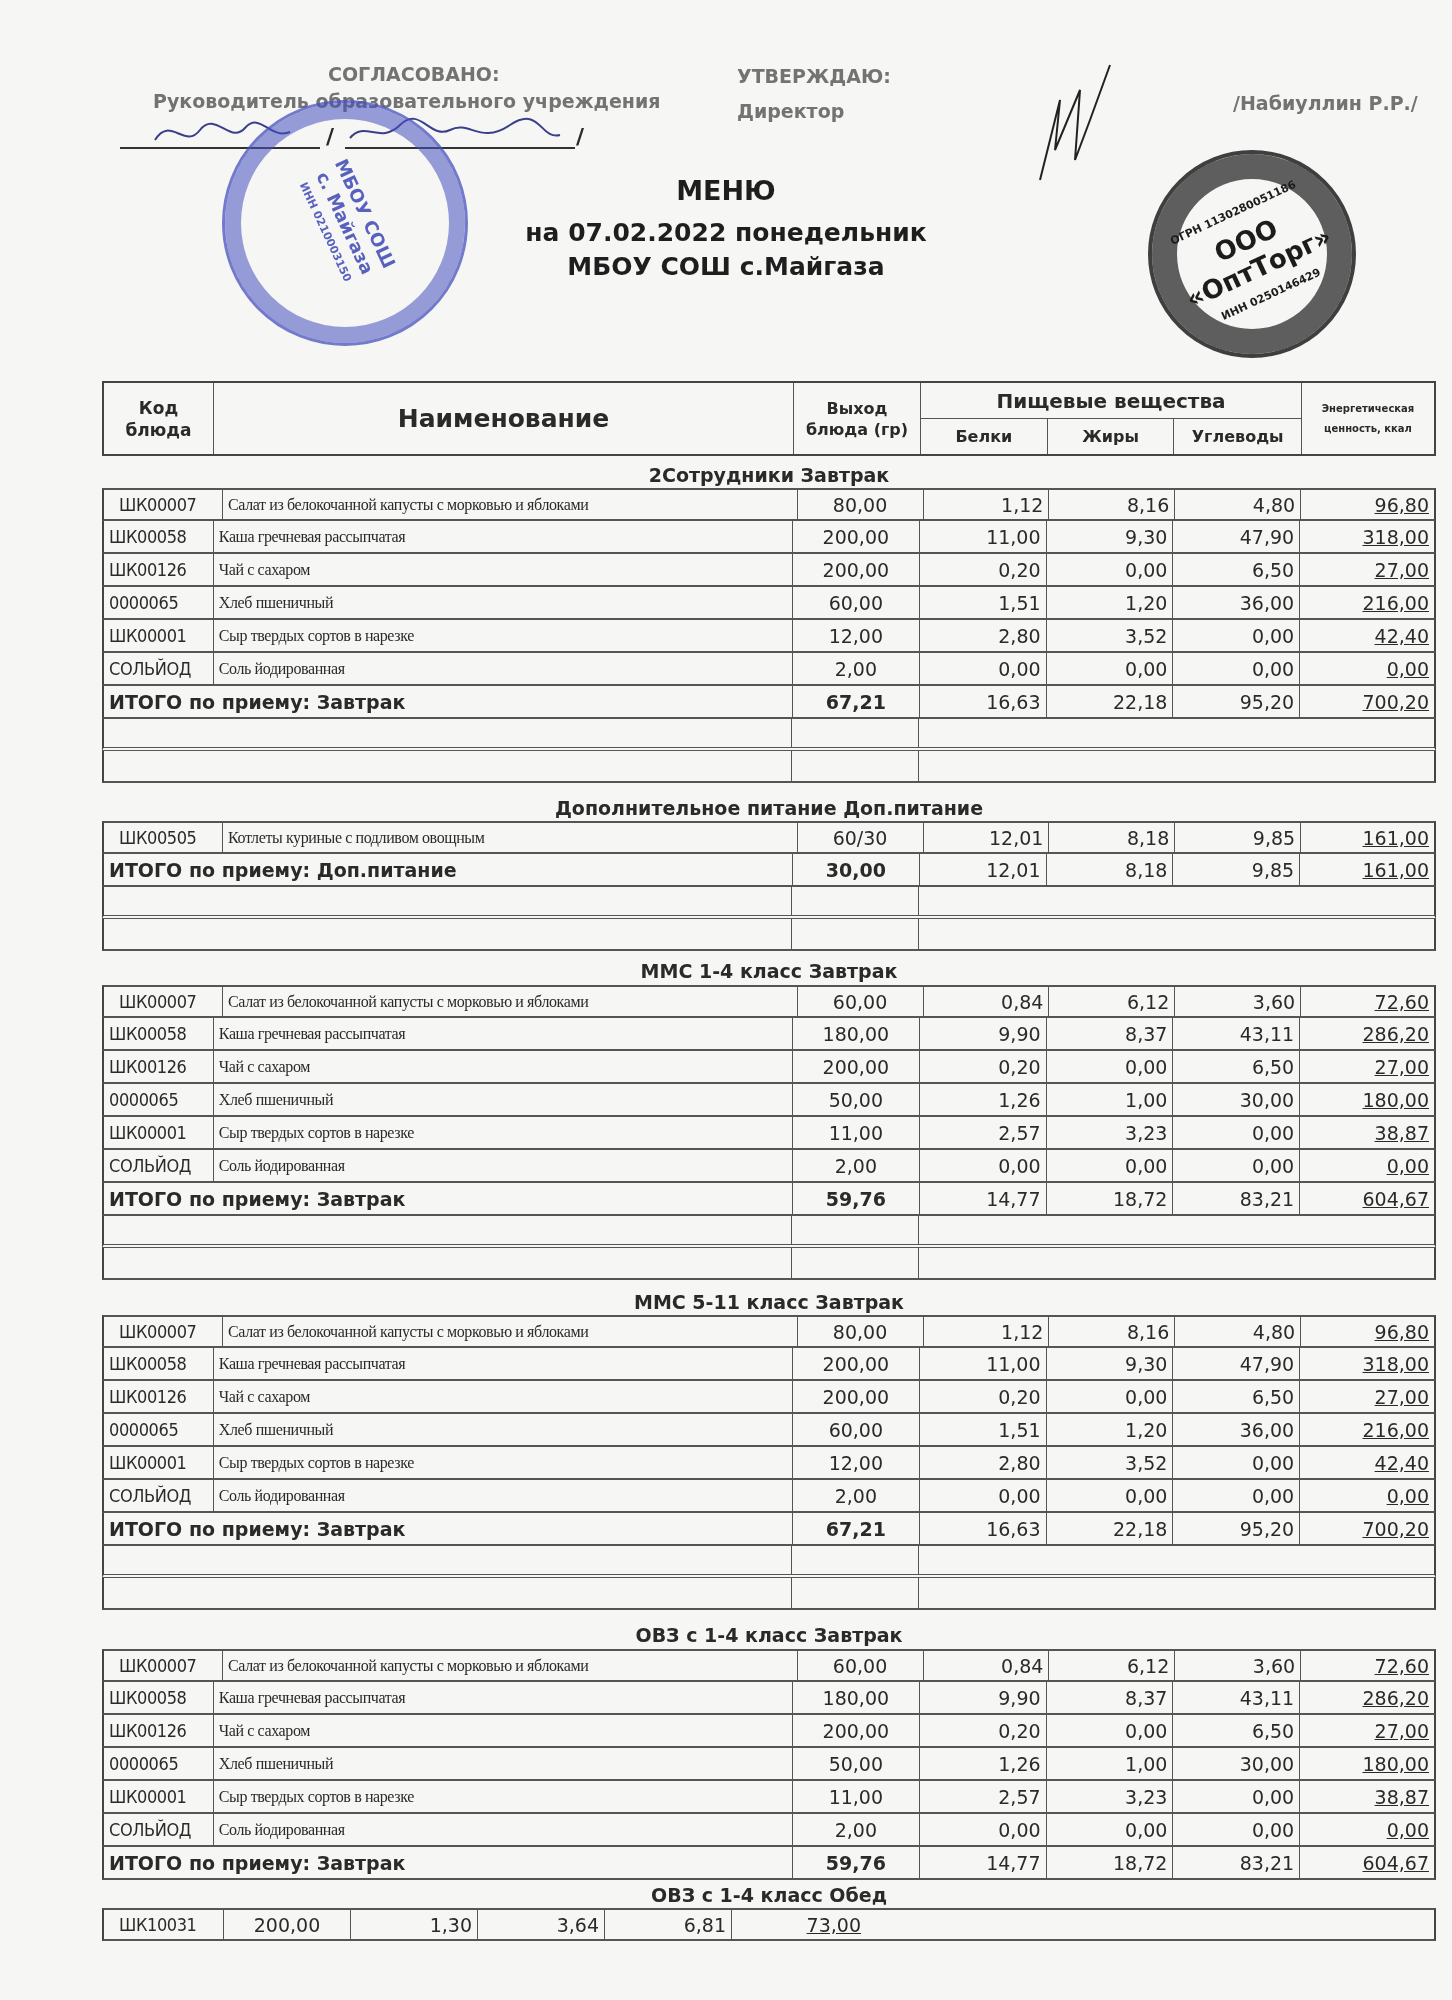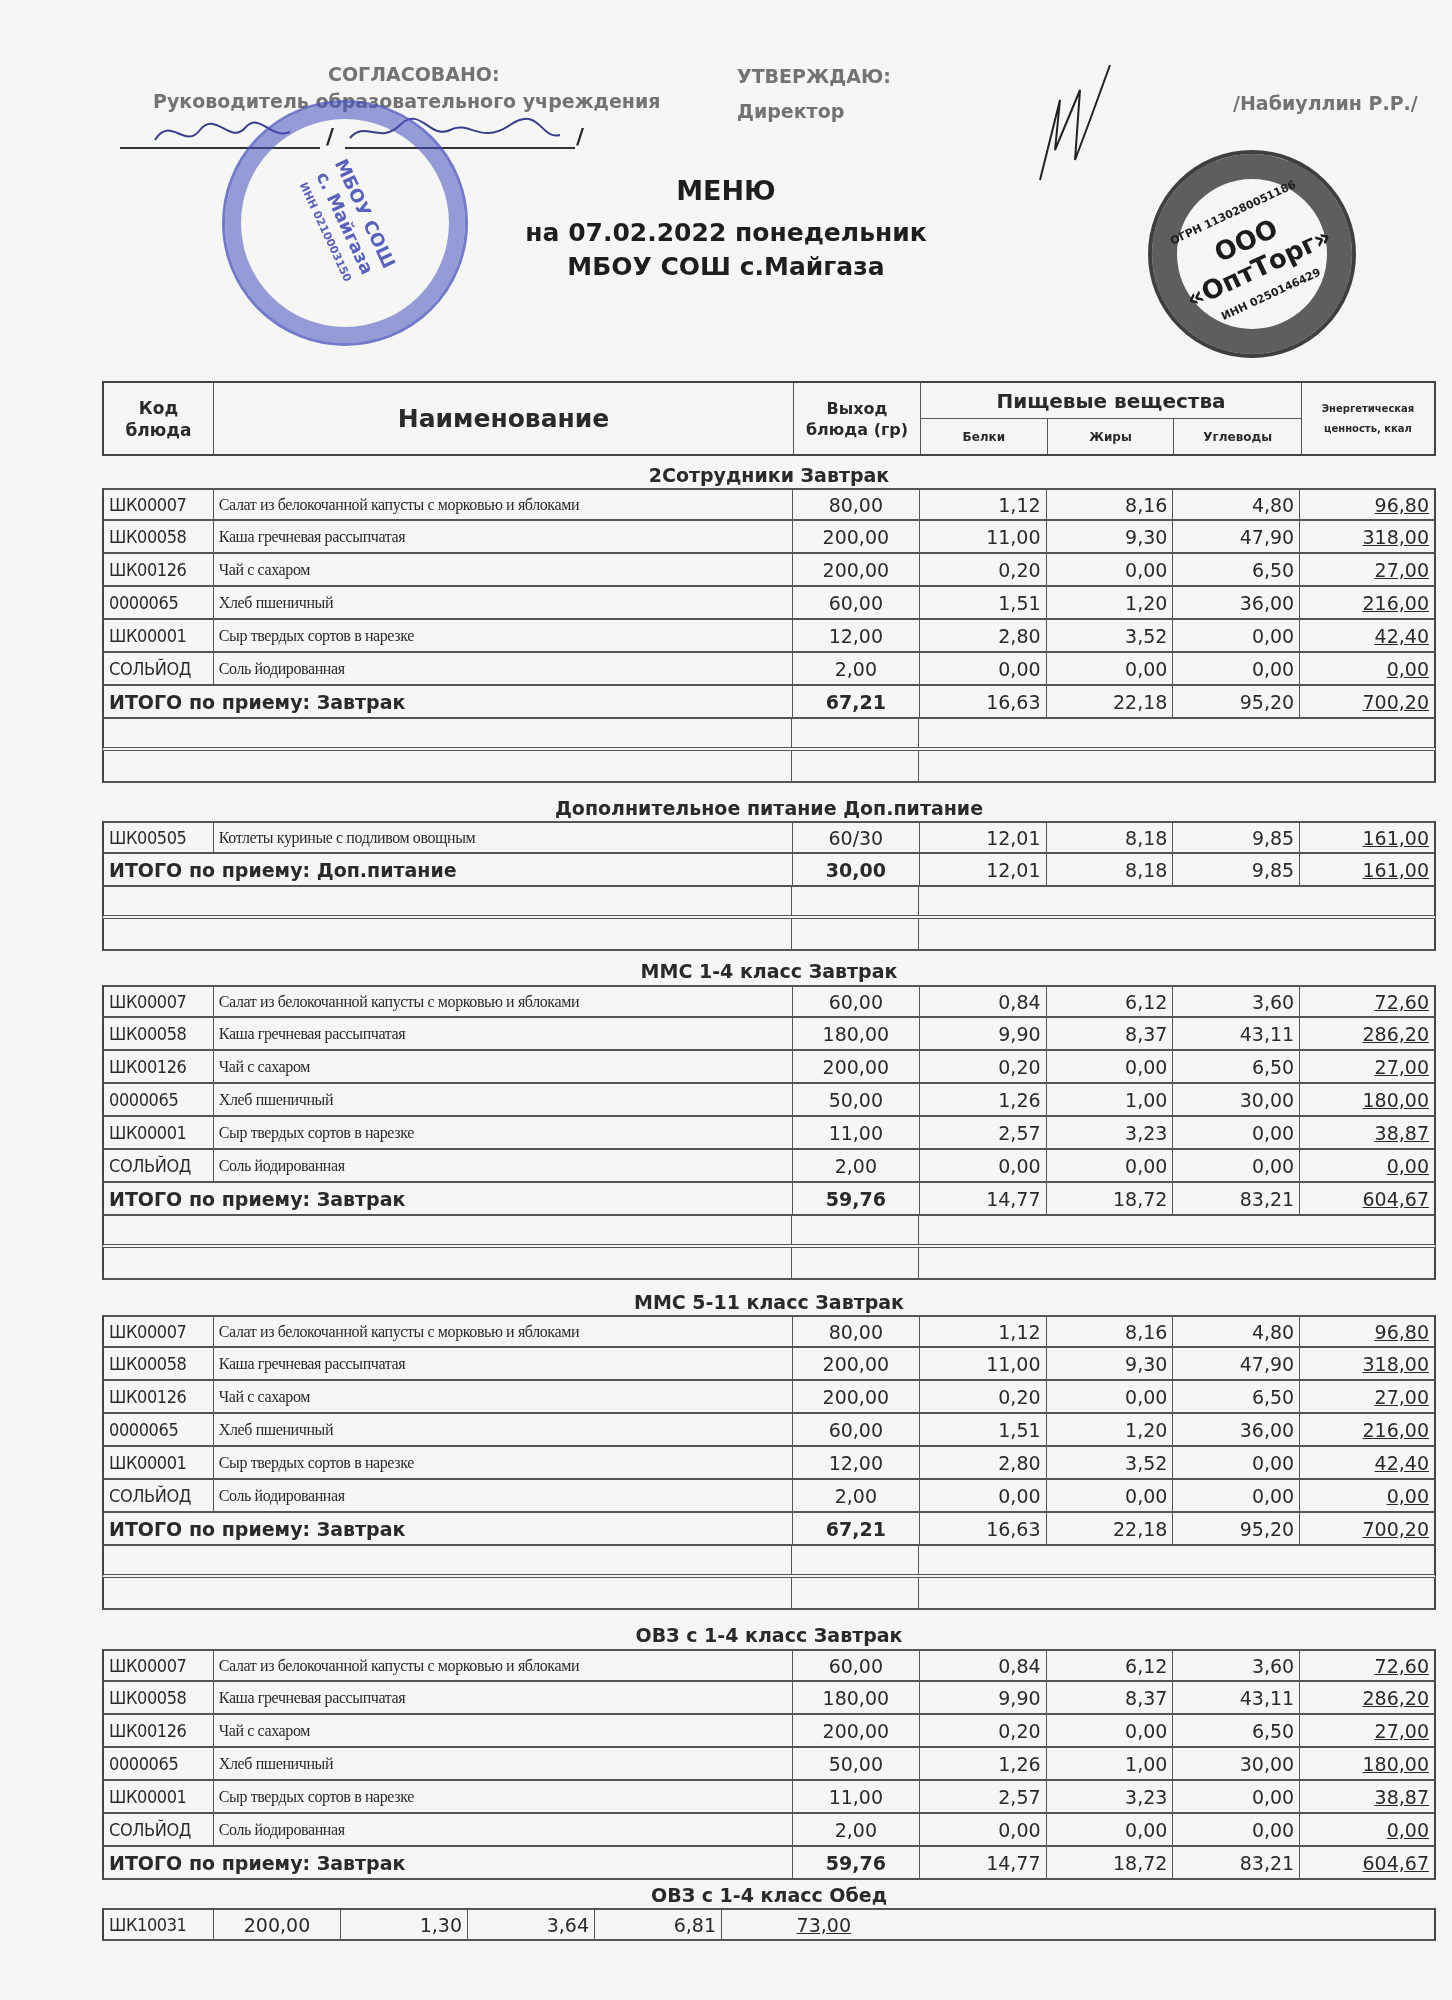--- a/index.html
+++ b/index.html
@@ -18,21 +18,21 @@
     position: absolute; border-radius: 50%;
     display: flex; align-items: center; justify-content: center; text-align: center;
   }
   .stamp-blue { border: 3px solid rgba(70,80,190,0.75); box-shadow: inset 0 0 0 14px rgba(255,255,255,0), inset 0 0 0 16px rgba(70,80,190,0.55); color: rgba(60,70,180,0.85); }
   .stamp-black { border: 4px solid rgba(30,30,30,0.85); box-shadow: inset 0 0 0 22px rgba(255,255,255,0), inset 0 0 0 25px rgba(30,30,30,0.7); color: #1c1c1c; }
   .sig-scribble { position: absolute; }
 
   
   .tbl { position: absolute; left: 102px; width: 1334px; }
   .row { display: flex; height: 33px; box-sizing: border-box; border-left: 2px solid #444; border-right: 2px solid #444; border-bottom: 2px solid #555; font-size: 19px; }
-  .row.first { border-top: 2px solid #555; }
+  .row.first { border-top: 2px solid #555; padding-left: 10px; }
   .cell { box-sizing: border-box; border-right: 1.5px solid #555; display: flex; align-items: center; padding: 0 5px; white-space: nowrap; overflow: hidden; }
   .cell:last-child { border-right: none; }
   .c-code { width: 110px; font-family: "DejaVu Sans Condensed", "DejaVu Sans", sans-serif; font-size: 18px; letter-spacing: -0.4px; }
   .c-name { width: 580px; font-size: 16px; letter-spacing: -0.4px; font-family: Liberation Serif, serif; }
   .c-out { width: 127px; justify-content: center; }
   .c-num { width: 127px; justify-content: flex-end; }
   .c-en { width: 134px; justify-content: flex-end; text-decoration: underline; }
   .c-total-label { width: 690px; font-weight: bold; }
   .bold { font-weight: bold; }
   .row.empty { height: 32px; }
@@ -45,21 +45,21 @@
   
   .thead { position: absolute; left: 102px; top: 381px; width: 1334px; height: 75px; border: 2px solid #444; box-sizing: border-box; display: flex; font-weight: bold; }
   .th { box-sizing: border-box; border-right: 1.5px solid #555; display: flex; align-items: center; justify-content: center; text-align: center; }
   .th:last-child { border-right: none; }
   .th-code { width: 110px; font-size: 17px; line-height: 22px; }
   .th-name { width: 580px; font-size: 25px; }
   .th-out { width: 127px; font-size: 16px; line-height: 21px; }
   .th-nutr { width: 381px; flex-direction: column; }
   .th-nutr-top { height: 36px; width: 100%; display: flex; align-items: center; justify-content: center; font-size: 20px; border-bottom: 1.5px solid #555; box-sizing: border-box; }
   .th-nutr-sub { display: flex; flex: 1; width: 100%; }
-  .th-nutr-sub div { width: 127px; display: flex; align-items: center; justify-content: center; font-size: 12px; border-right: 1.5px solid #555; box-sizing: border-box; }
+  .th-nutr-sub div { width: 127px; display: flex; align-items: center; justify-content: center; font-size: 16px; border-right: 1.5px solid #555; box-sizing: border-box; }
   .th-nutr-sub div:last-child { border-right: none; }
   .th-en { width: 132px; font-size: 10px; line-height: 20px; }
 </style>
 </head>
 <body>
 
 <div class="abs hdr-text" style="left:328px; top:63px;">СОГЛАСОВАНО:</div>
 <div class="abs hdr-text" style="left:153px; top:90px;">Руководитель образовательного учреждения</div>
 <div class="sig-line" style="left:120px; top:147px; width:200px;"></div>
 <div class="abs slash" style="left:326px; top:124px;">/</div>

